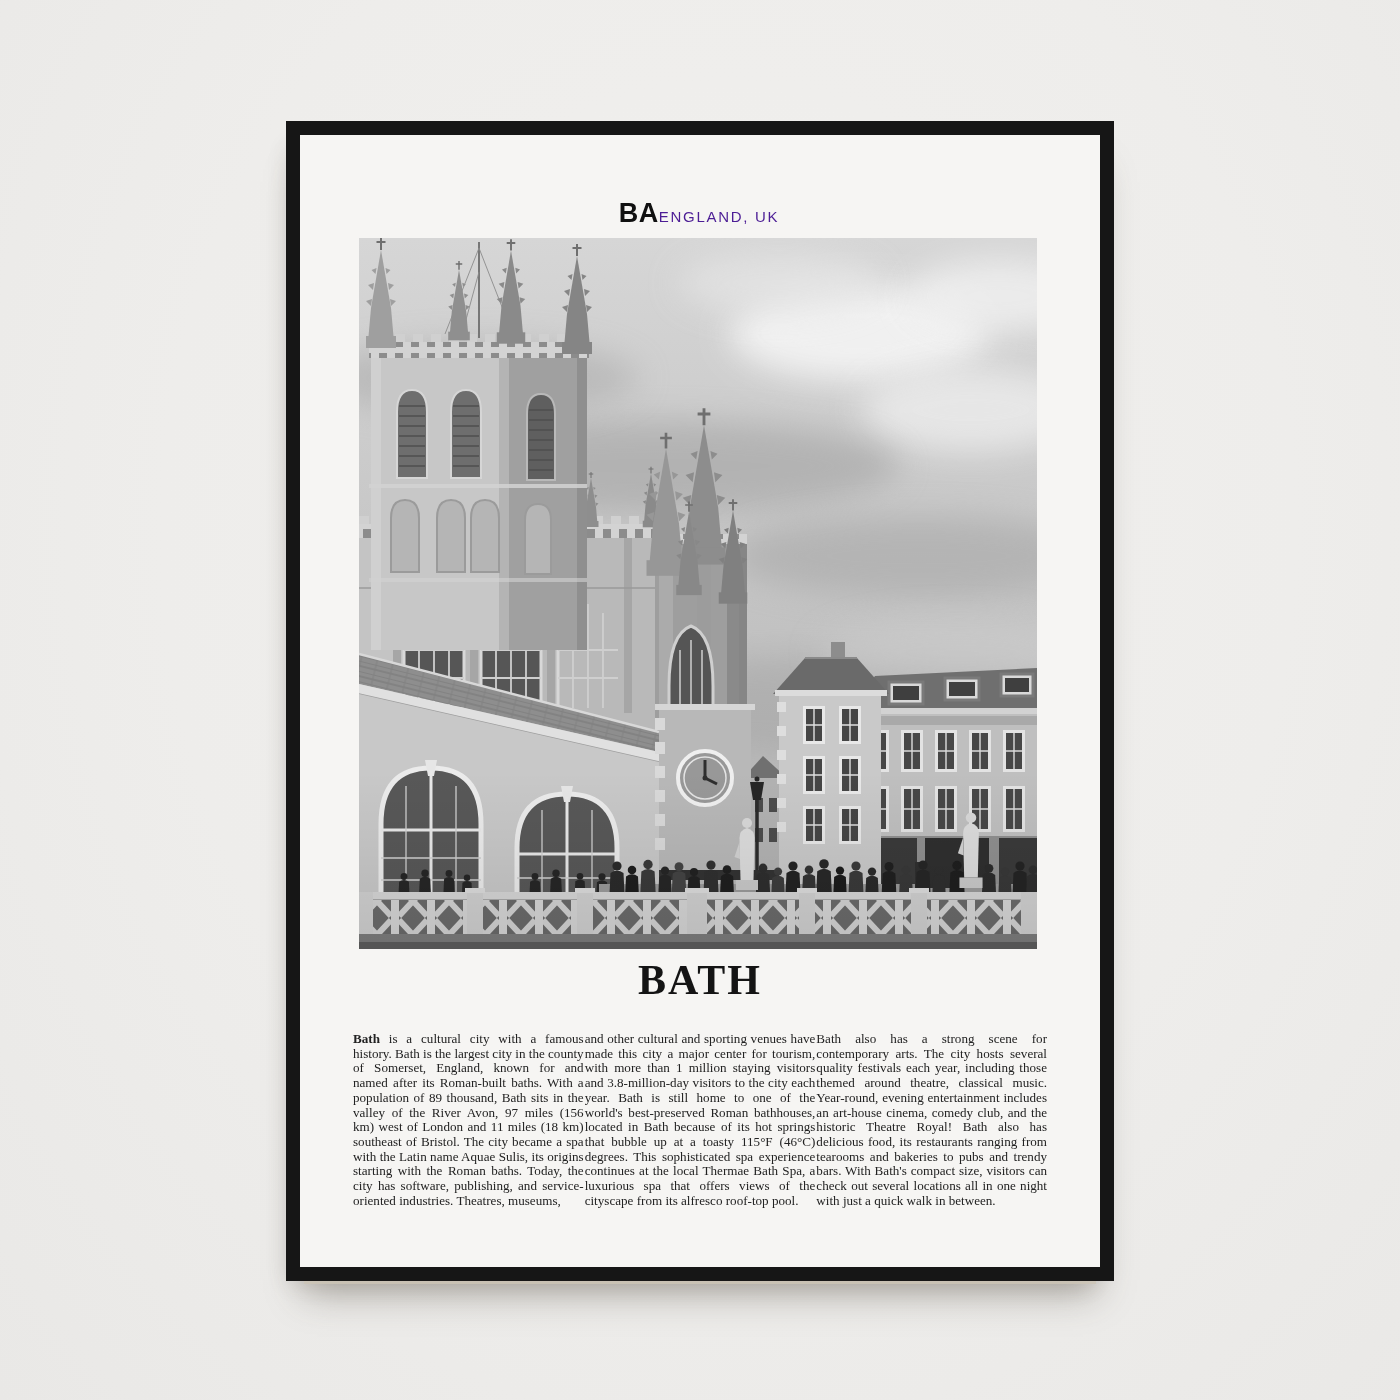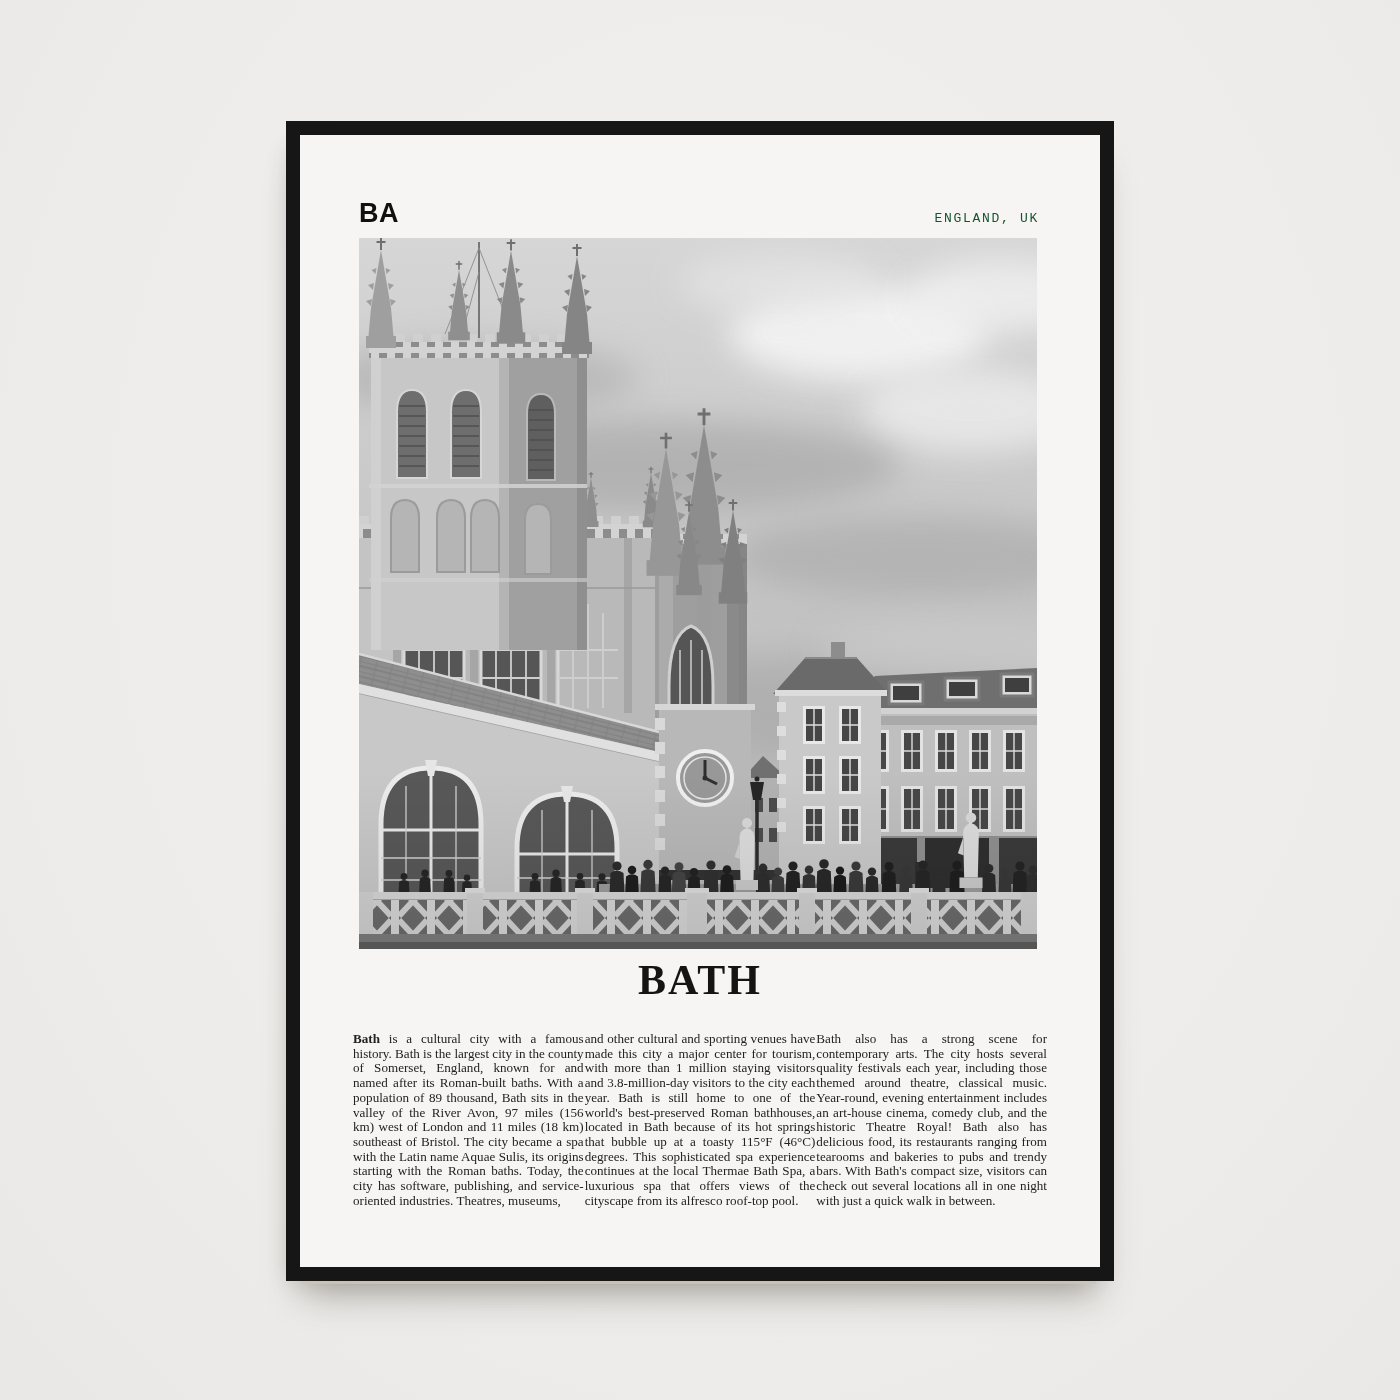--- a/index.html
+++ b/index.html
@@ -13,24 +13,24 @@
     box-sizing:border-box;border:14px solid #161616;background:#f6f5f3;
     box-shadow:0 30px 36px -18px rgba(72,64,52,.40), -8px 14px 22px -12px rgba(72,64,52,.16);
   }
   .frame-lip{
     position:absolute;left:4px;right:4px;bottom:-17px;height:3px;
     background:#cdc5b6;opacity:.8;
   }
   .poster{position:relative;width:100%;height:100%;background:#f6f5f3;}
   .poster-header{
     position:absolute;left:59px;right:61px;top:63px;
-    display:flex;justify-content:space-between;align-items:baseline;
+    display:flex;justify-content:center;align-items:baseline;
   }
   .initials{font-weight:bold;font-size:27px;letter-spacing:.5px;color:#101010;}
-  .location{font-size:13px;letter-spacing:1.7px;color:#14532d;font-family:Liberation Mono, monospace;}
+  .location{font-size:15px;letter-spacing:1.7px;color:#4c1d95;}
   .photo{
     position:absolute;left:59px;top:103px;width:678px;height:711px;
     overflow:hidden;background:#c2c2c2;
   }
   .photo svg{display:block;width:678px;height:711px;}
   .poster-title{
     position:absolute;left:0;right:0;top:823px;text-align:center;
     font-family:"Liberation Serif", serif;font-weight:bold;font-size:42px;
     letter-spacing:2px;color:#141414;line-height:44px;
   }

